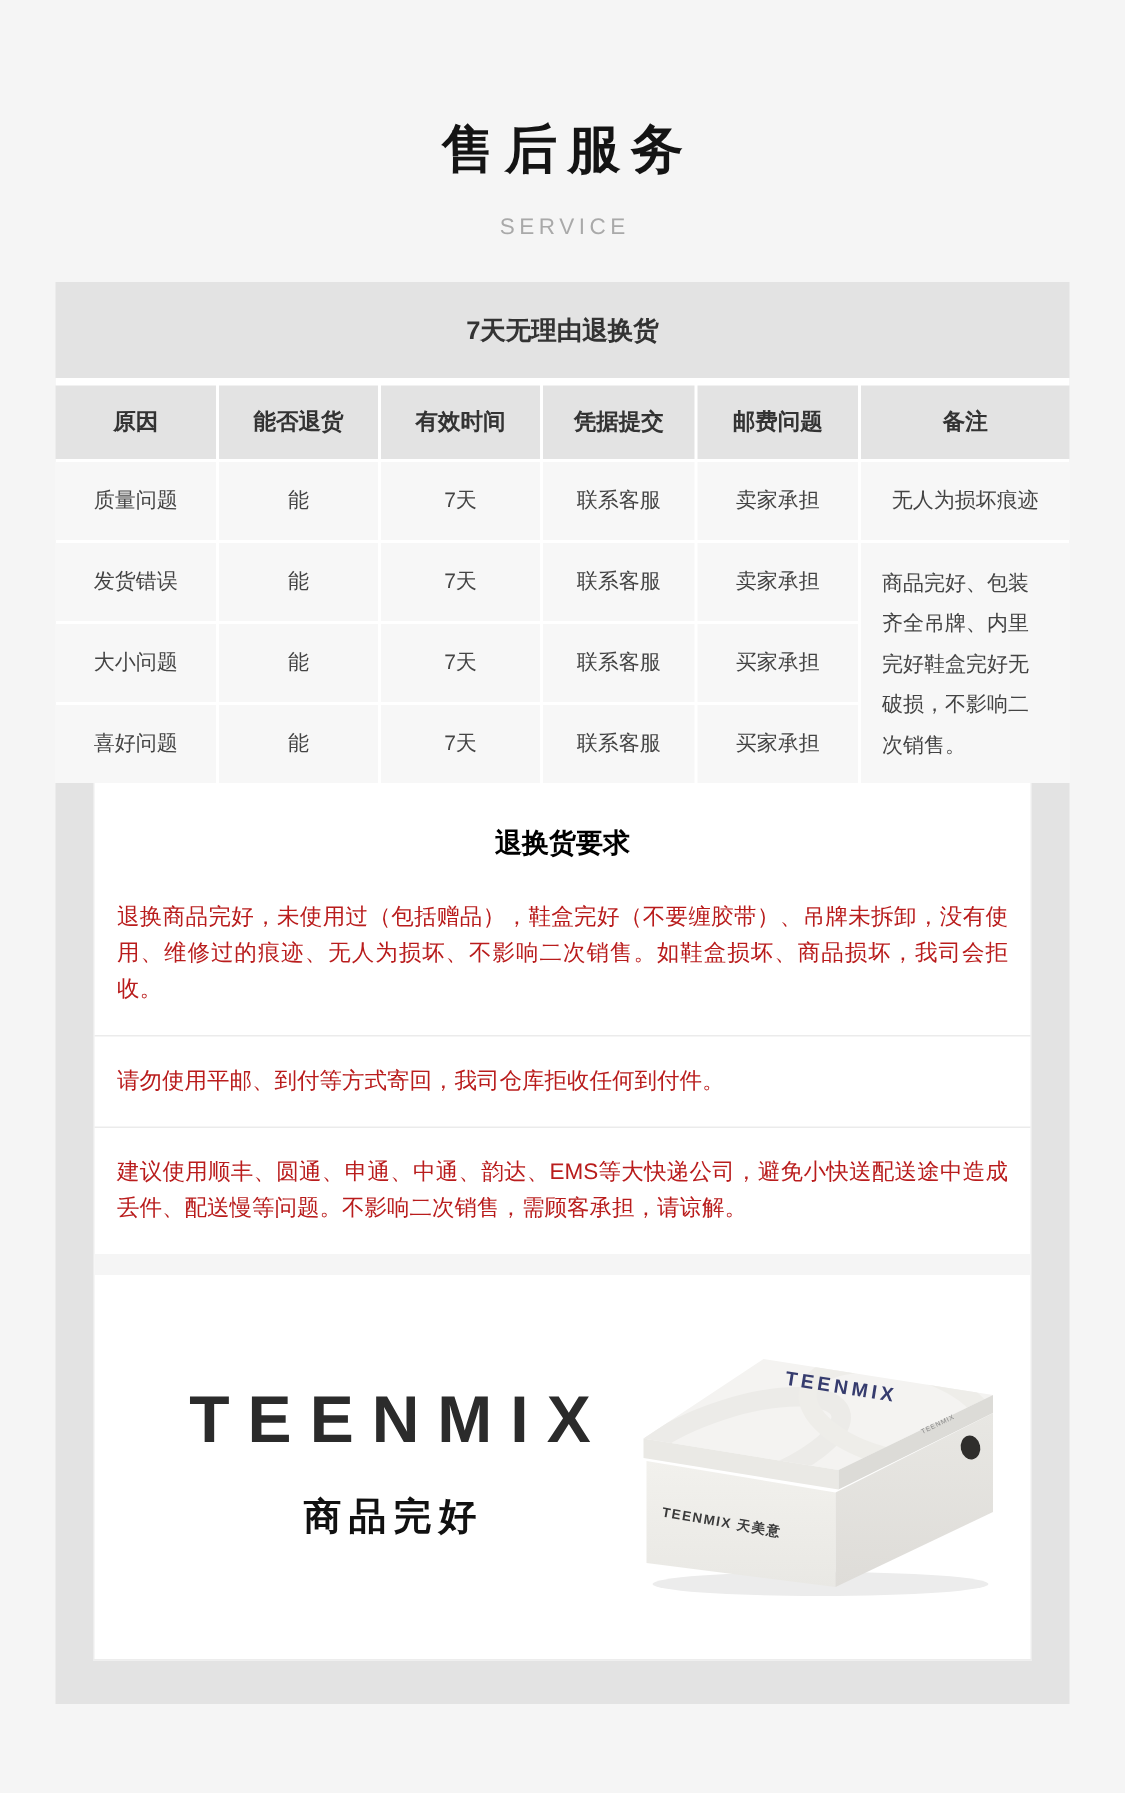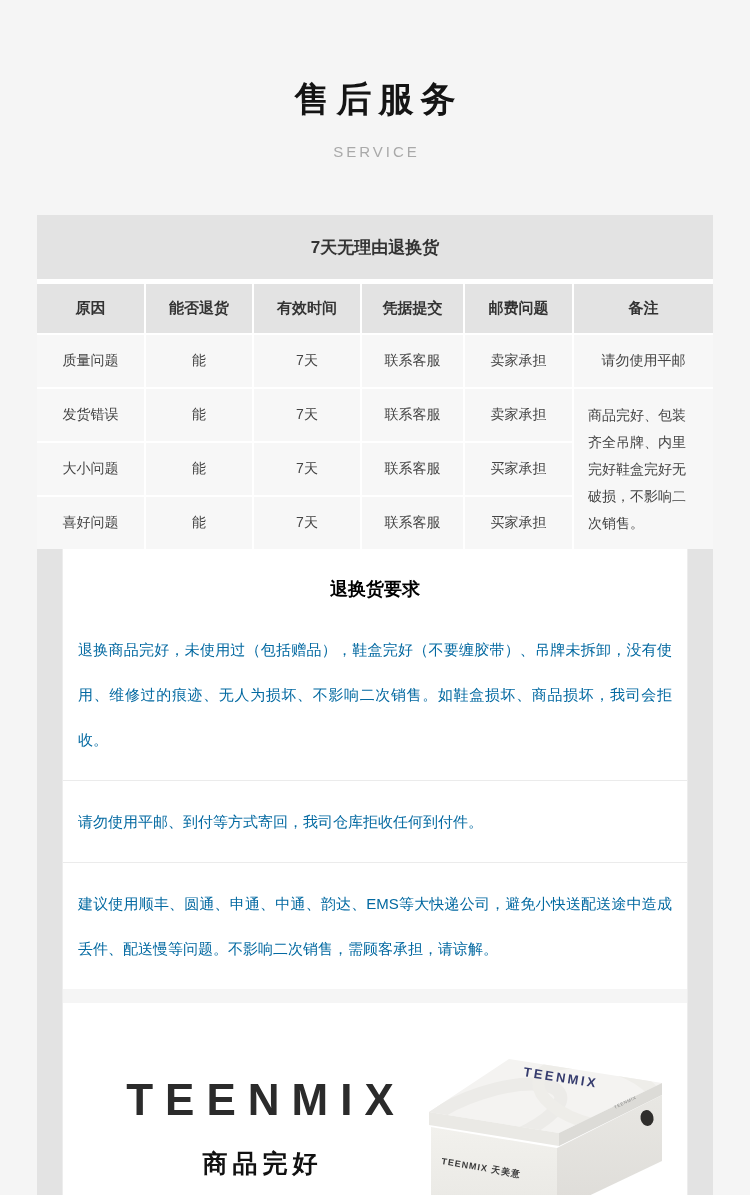--- a/index.html
+++ b/index.html
@@ -6,21 +6,21 @@
   html, body { background: #f5f5f5; }
   body {
     width: 750px;
     min-height: 1195px;
     margin: 0 auto;
     font-family: "Liberation Sans", "DejaVu Sans", sans-serif;
     color: #333;
   }
 
   
-  .page-header { height: 215px; text-align: center; padding-top: 76px; }
+  .page-header { height: 188px; text-align: center; padding-top: 76px; }
   .page-title {
     font-size: 35px; font-weight: bold; color: #141414;
     letter-spacing: 7px; text-indent: 7px;
   }
   .page-subtitle {
     margin-top: 20px; font-size: 15px; color: #a9a9a9;
     letter-spacing: 3px; text-indent: 3px;
   }
 
   
@@ -61,21 +61,21 @@
     background: #ffffff;
     border: 1px solid #ededed;
     border-top: none;
   }
   .req-title {
     padding: 28px 0 8px;
     text-align: center; font-size: 18px; font-weight: bold; color: #000000;
   }
   .para {
     margin: 18px 15px;
-    font-size: 15px; color: #0369a1; line-height: 45px;
+    font-size: 15px; color: #b91c1c; line-height: 24px;
     text-align: justify;
   }
   .divider { height: 1px; background: #ebebeb; }
   .band { height: 14px; background: #f5f5f5; margin-top: 4px; }
 
   
   .brand-row {
     display: flex; align-items: center;
     padding: 30px 18px 38px 6px;
     margin-left: 32px;
@@ -111,21 +111,21 @@
     <div class="cell head">有效时间</div>
     <div class="cell head">凭据提交</div>
     <div class="cell head">邮费问题</div>
     <div class="cell head">备注</div>
 
     <div class="cell">质量问题</div>
     <div class="cell">能</div>
     <div class="cell">7天</div>
     <div class="cell">联系客服</div>
     <div class="cell">卖家承担</div>
-    <div class="cell">请勿使用平邮</div>
+    <div class="cell">无人为损坏痕迹</div>
 
     <div class="cell">发货错误</div>
     <div class="cell">能</div>
     <div class="cell">7天</div>
     <div class="cell">联系客服</div>
     <div class="cell">卖家承担</div>
 
     <div class="cell merged">商品完好、包装齐全吊牌、内里完好鞋盒完好无破损，不影响二次销售。</div>
 
     <div class="cell">大小问题</div>

